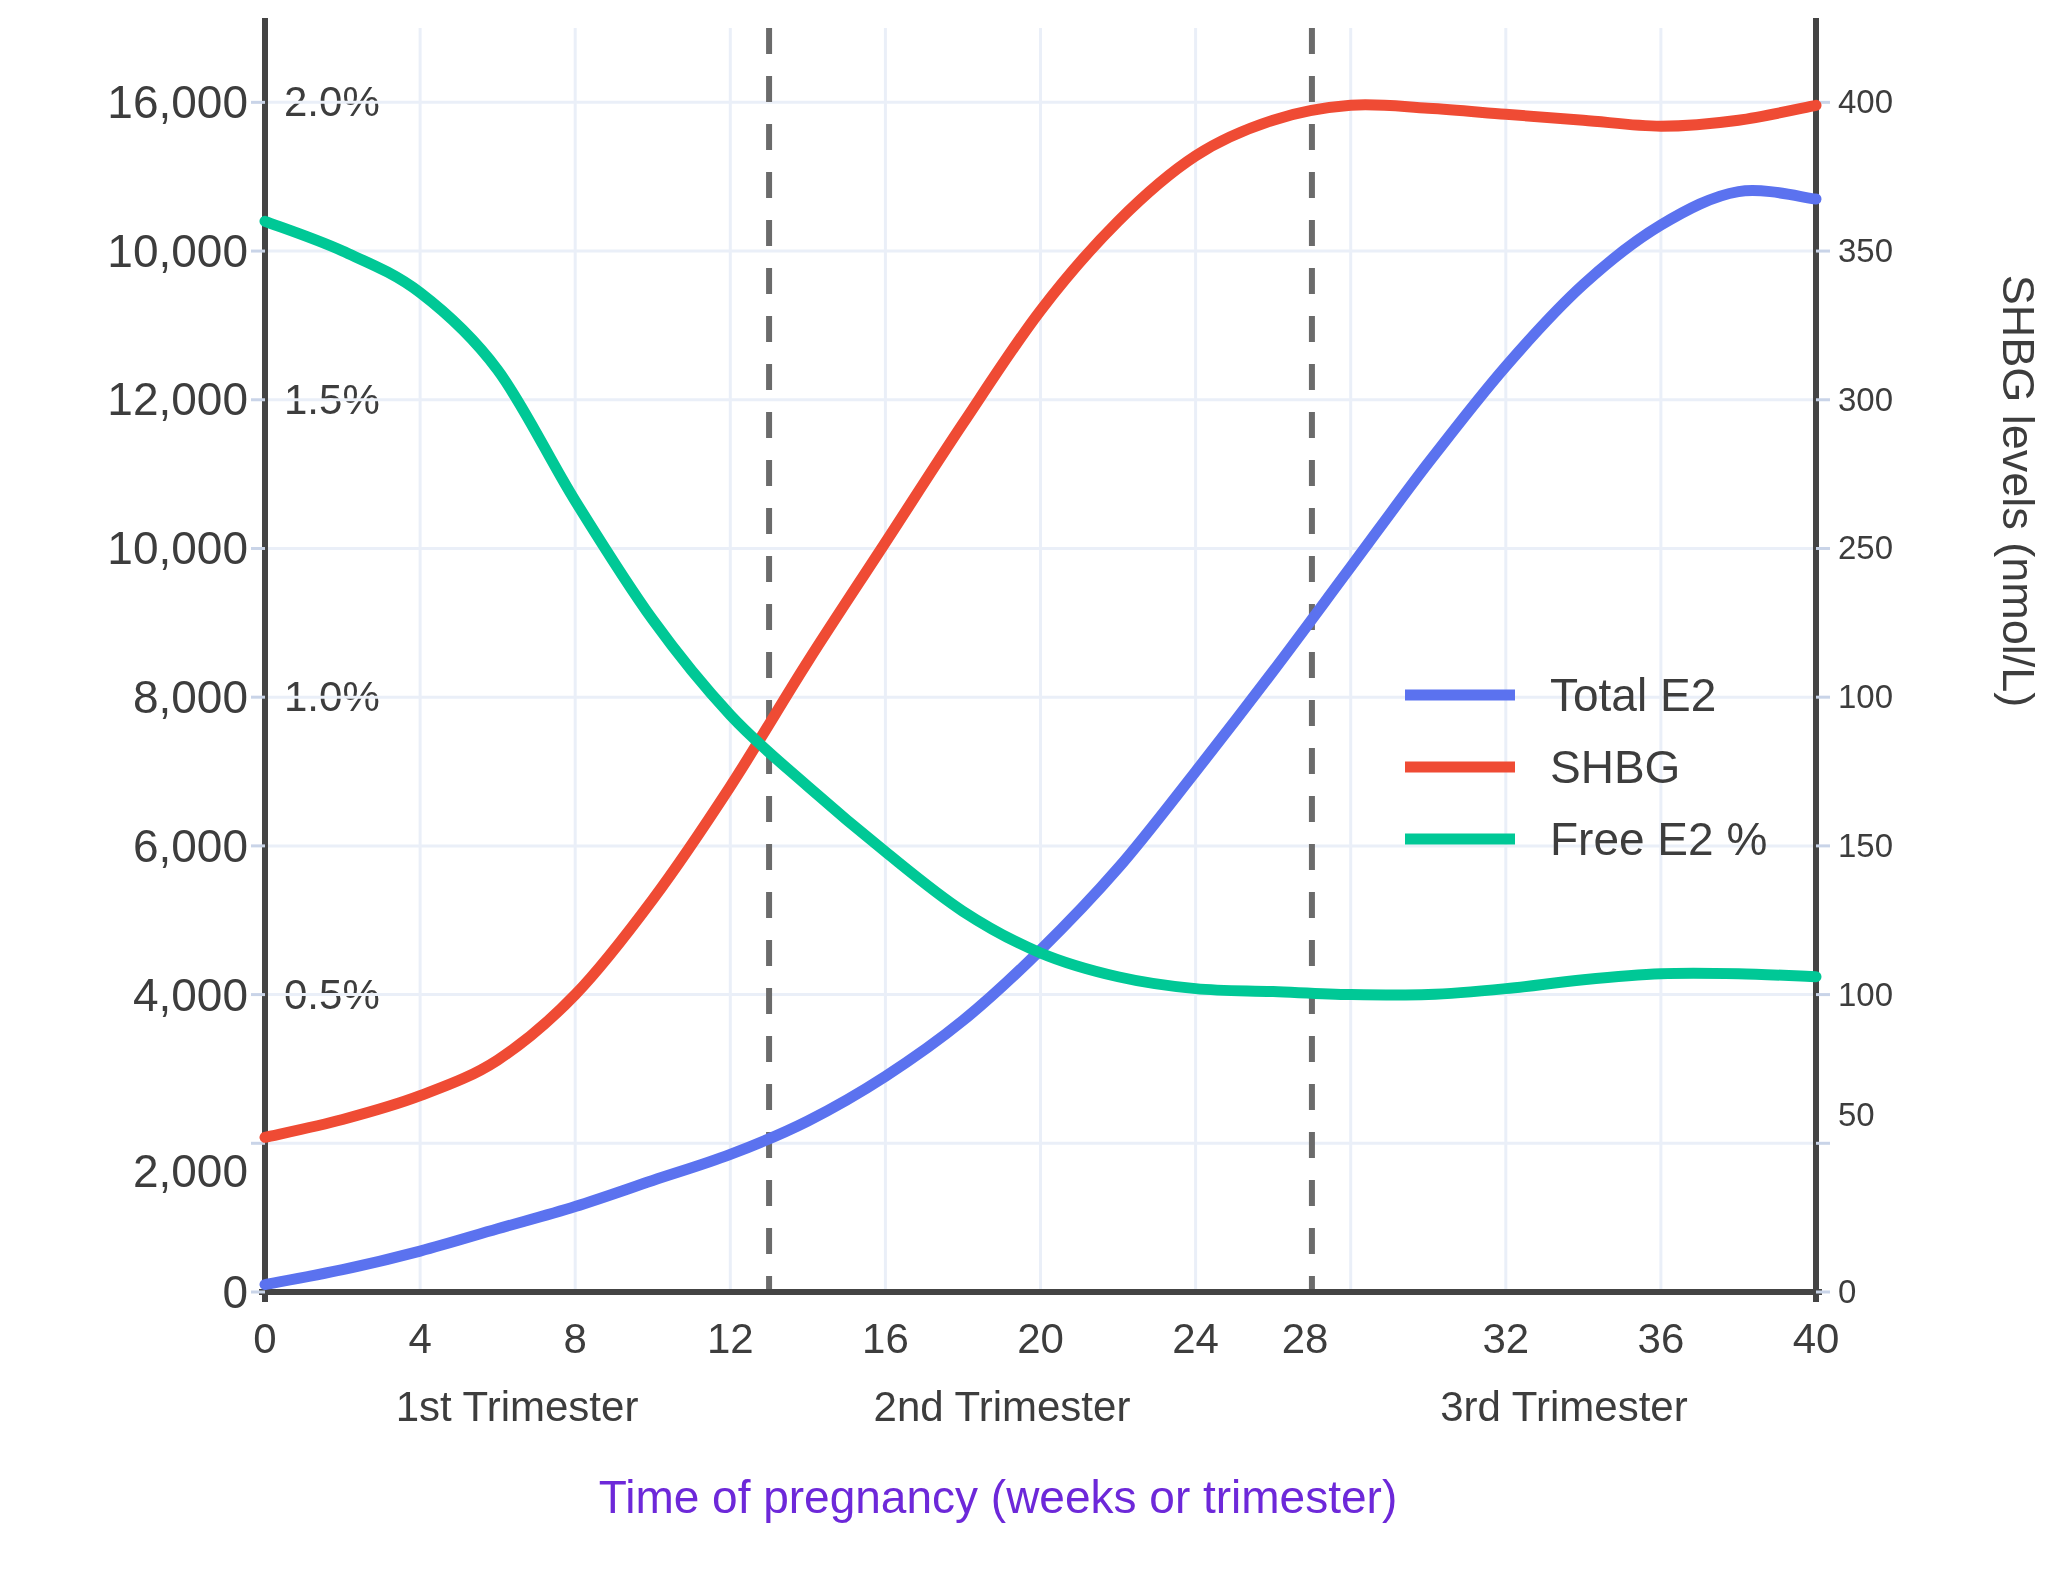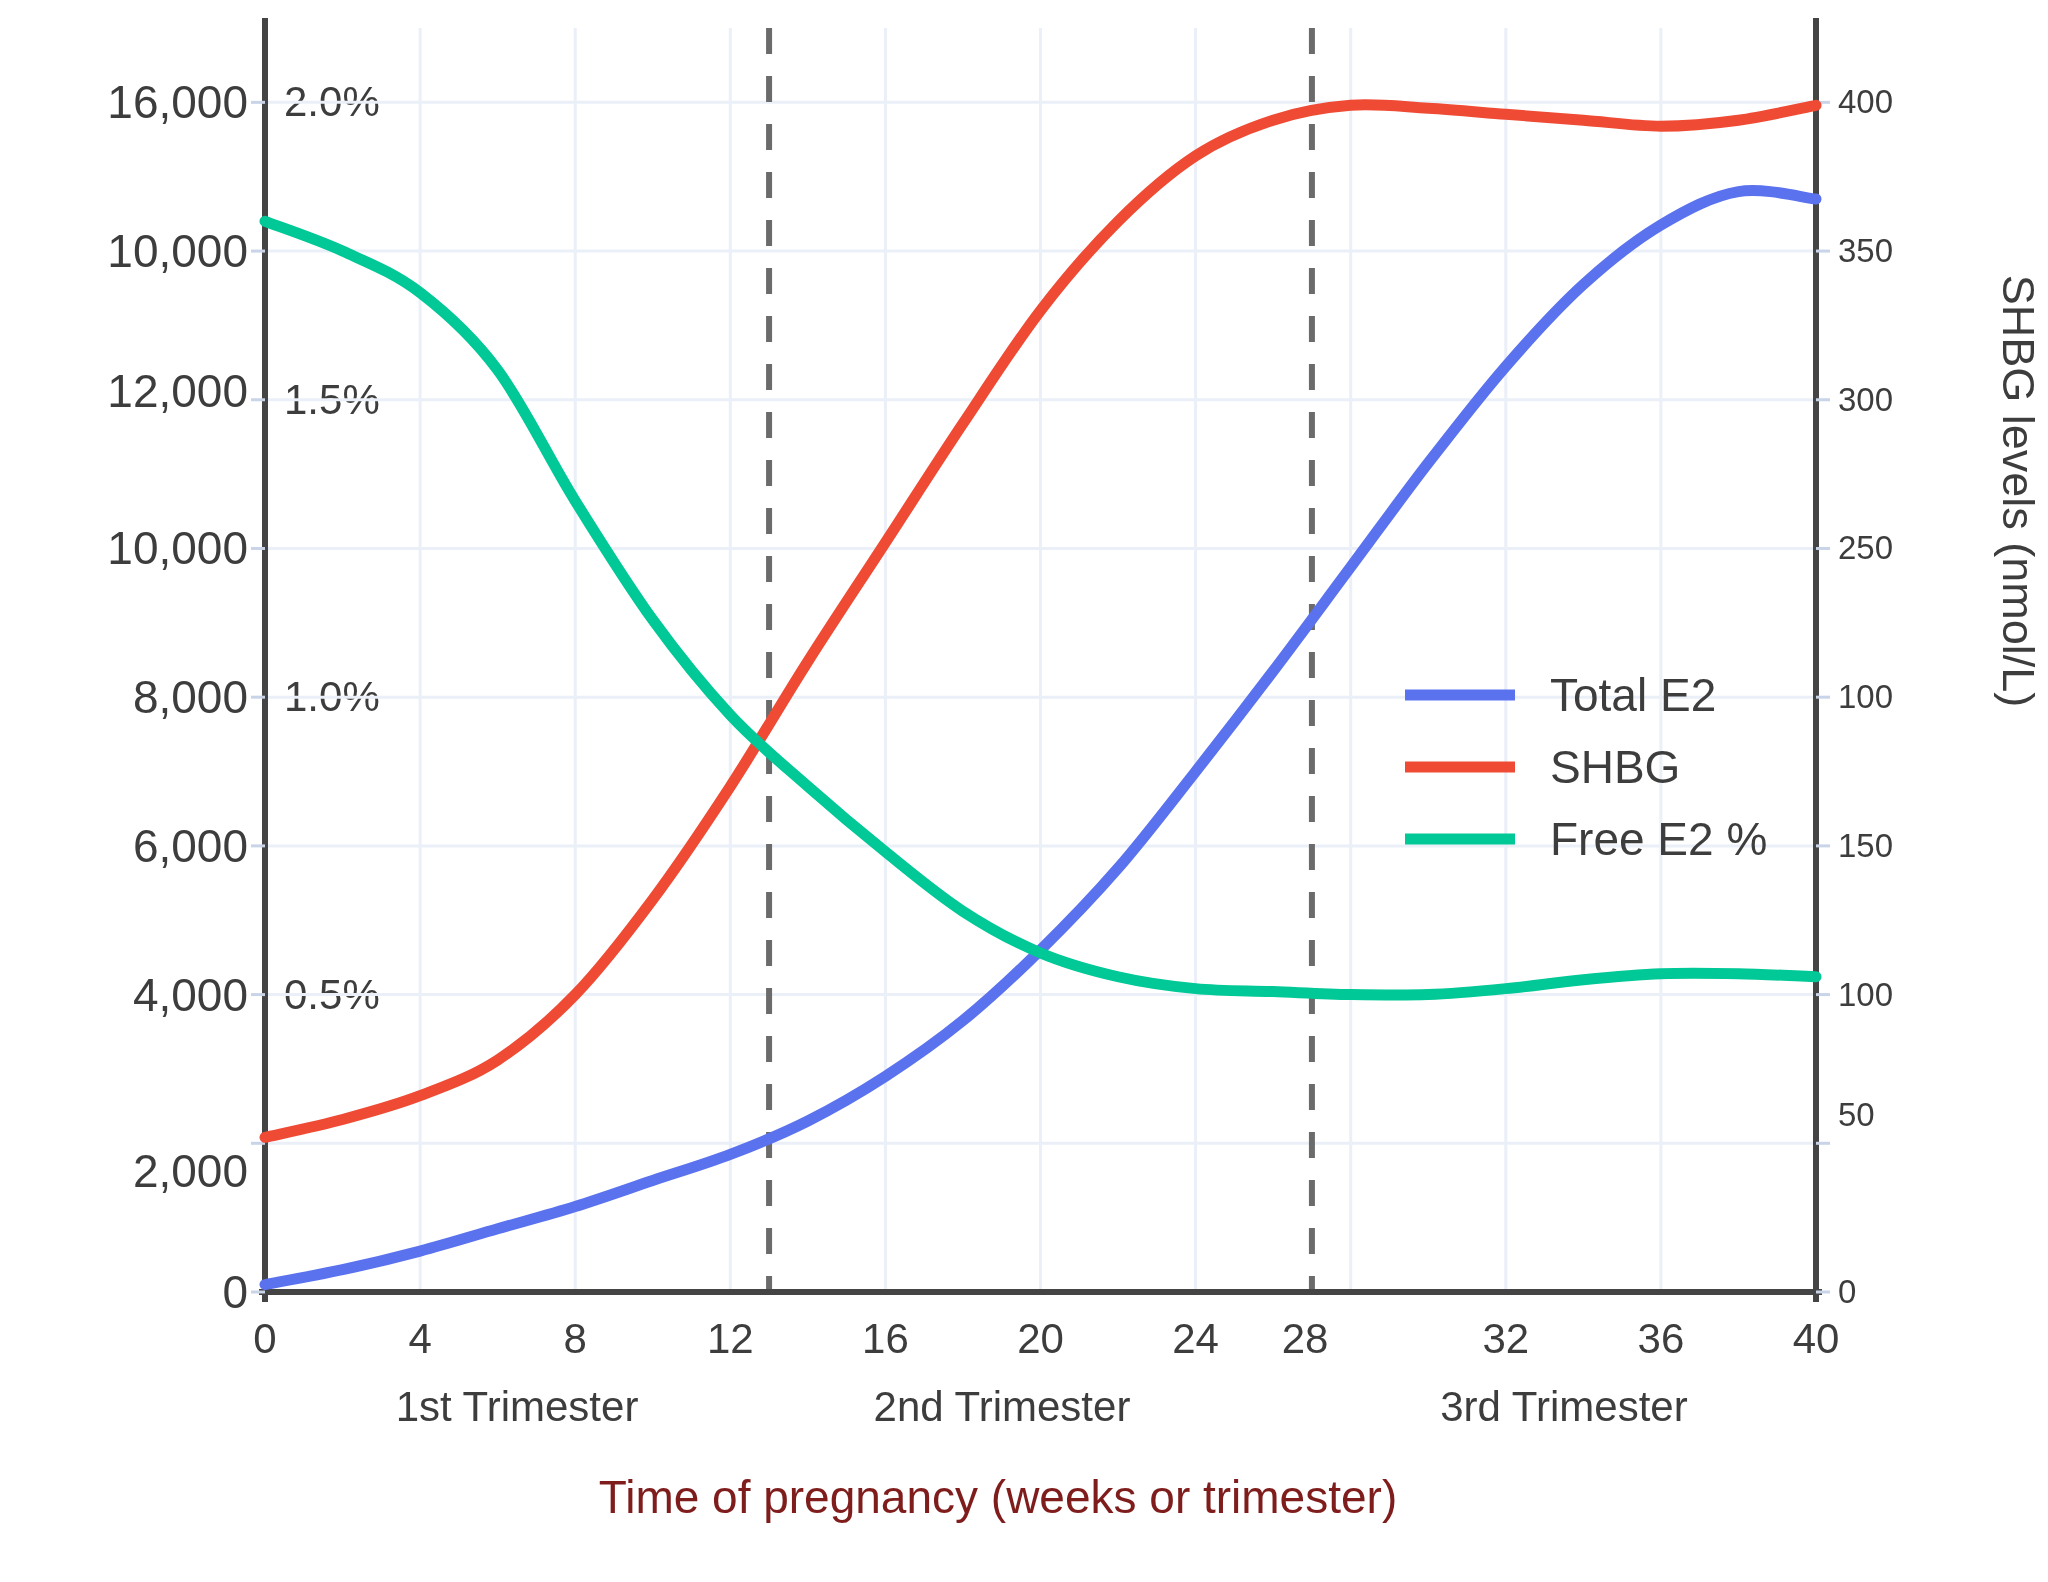--- a/index.html
+++ b/index.html
@@ -48,21 +48,21 @@
     white-space: nowrap;
   }
 
   .xlabel {
     position: absolute;
     left: 0;
     top: 1470px;
     width: 1996px;
     text-align: center;
     font-size: 46px;
-    color: #7f1d1d;
+    color: #6d28d9;
   }
 
   
   .tick-left {
     position: absolute;
     right: 0;
     width: 200px;
     text-align: right;
     font-size: 46px;
     color: #3d3d3d;
@@ -134,21 +134,21 @@
 
   <div class="xlabel">Time of pregnancy (weeks or trimester)</div>
 
   <div class="tick-left-col" id="left-ticks">
       <div class="tick-left" style="top: 1292px;">0</div>
       <div class="tick-left" style="top: 1143.29px; margin-top: 28px;">2,000</div>
       <div class="tick-left" style="top: 994.588px;">4,000</div>
       <div class="tick-left" style="top: 845.882px;">6,000</div>
       <div class="tick-left" style="top: 697.176px;">8,000</div>
       <div class="tick-left" style="top: 548.471px;">10,000</div>
-      <div class="tick-left" style="top: 391px;">12,000</div>
+      <div class="tick-left" style="top: 399px;">12,000</div>
       <div class="tick-left" style="top: 251.059px;">10,000</div>
       <div class="tick-left" style="top: 102.353px;">16,000</div>
     </div>
   <div id="pct-ticks">
       <div class="tick-pct" style="top: 994.588px;">0.5%</div>
       <div class="tick-pct" style="top: 697.176px;">1.0%</div>
       <div class="tick-pct" style="top: 399.765px;">1.5%</div>
       <div class="tick-pct" style="top: 102.353px;">2.0%</div>
     </div>
   <div id="right-ticks">

